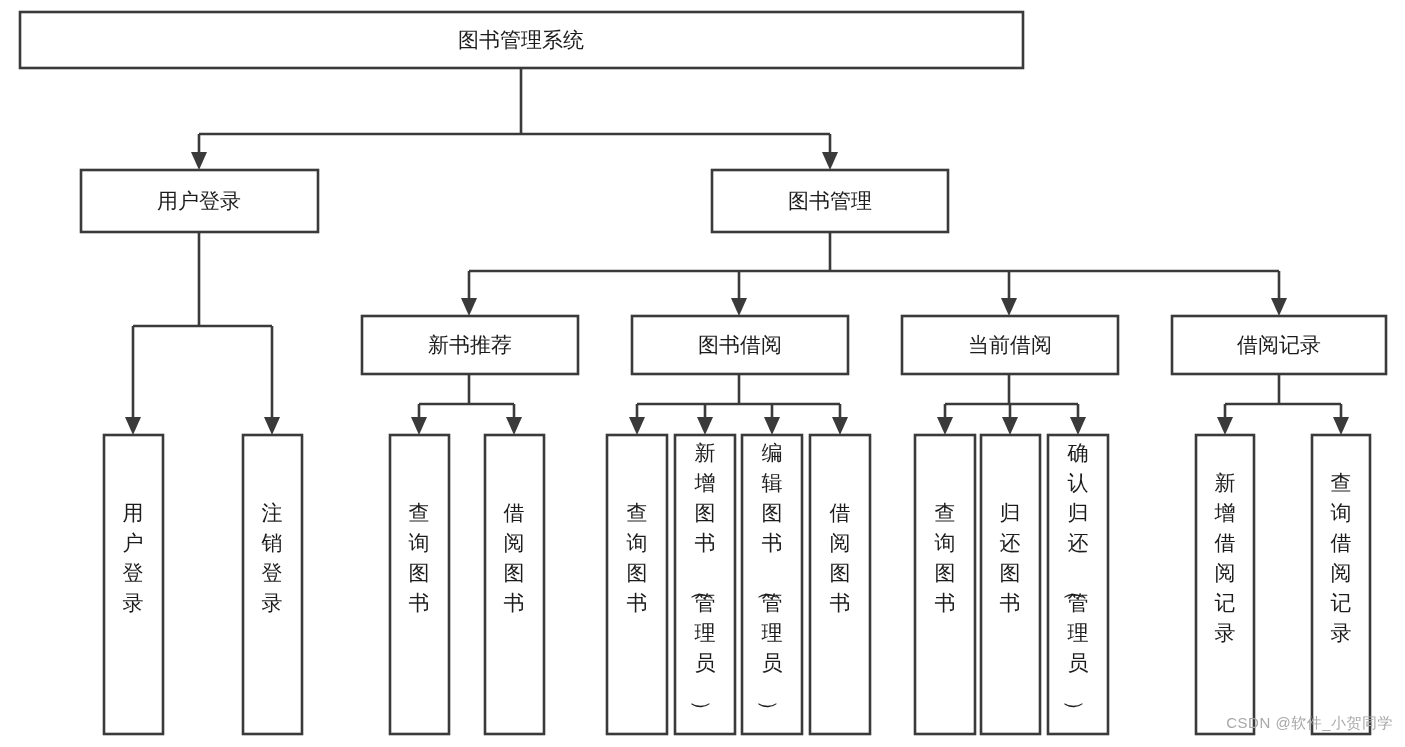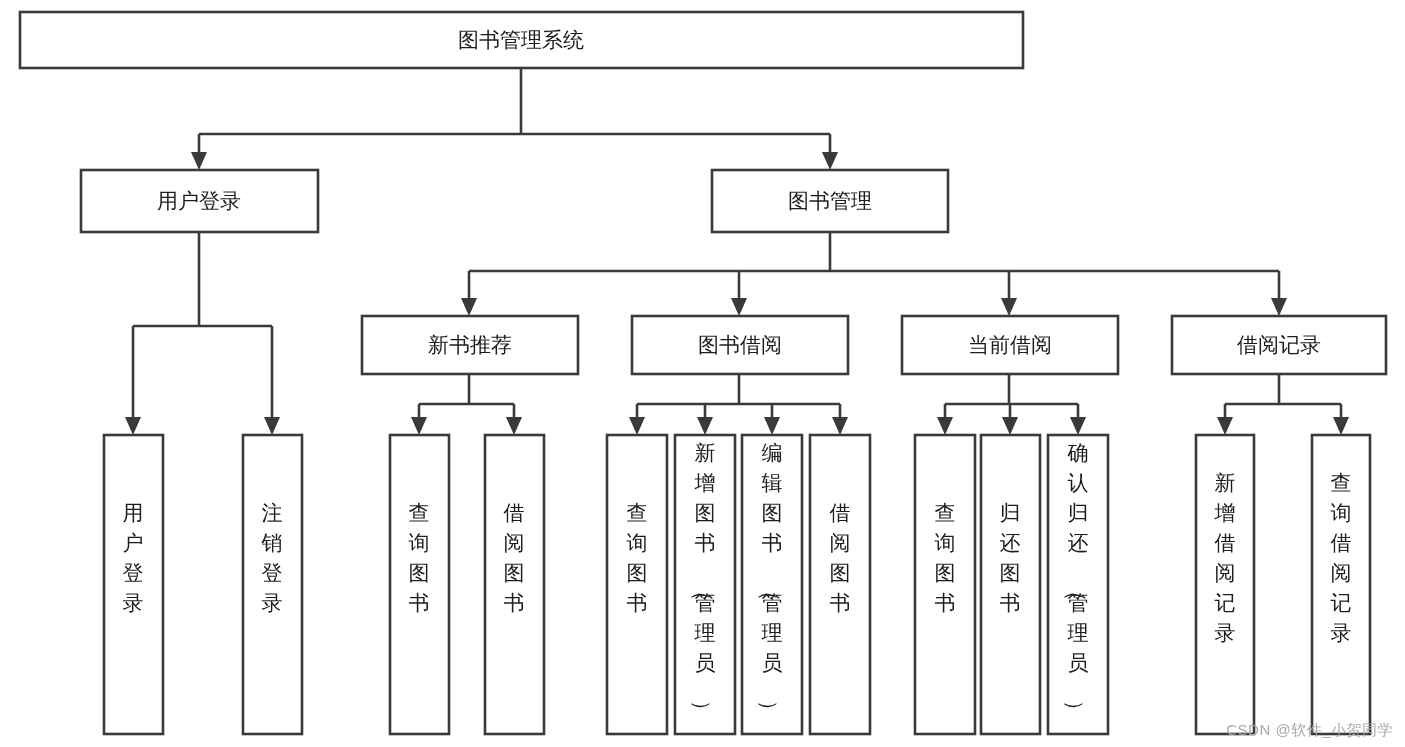--- a/index.html
+++ b/index.html
@@ -51,21 +51,21 @@
   }
   .node-label-v {
     font-family: "Liberation Sans", sans-serif;
     fill: #1c1c1c;
     font-size: 21px;
     text-anchor: middle;
   }
   .watermark {
     position: absolute;
     right: 12px;
-    bottom: 7px;
+    bottom: 14px;
     font-family: "Liberation Sans", sans-serif;
     font-size: 15px;
     color: #a8a8a8;
     white-space: nowrap;
     letter-spacing: 0.5px;
   }
 </style>
 </head>
 <body>
 

